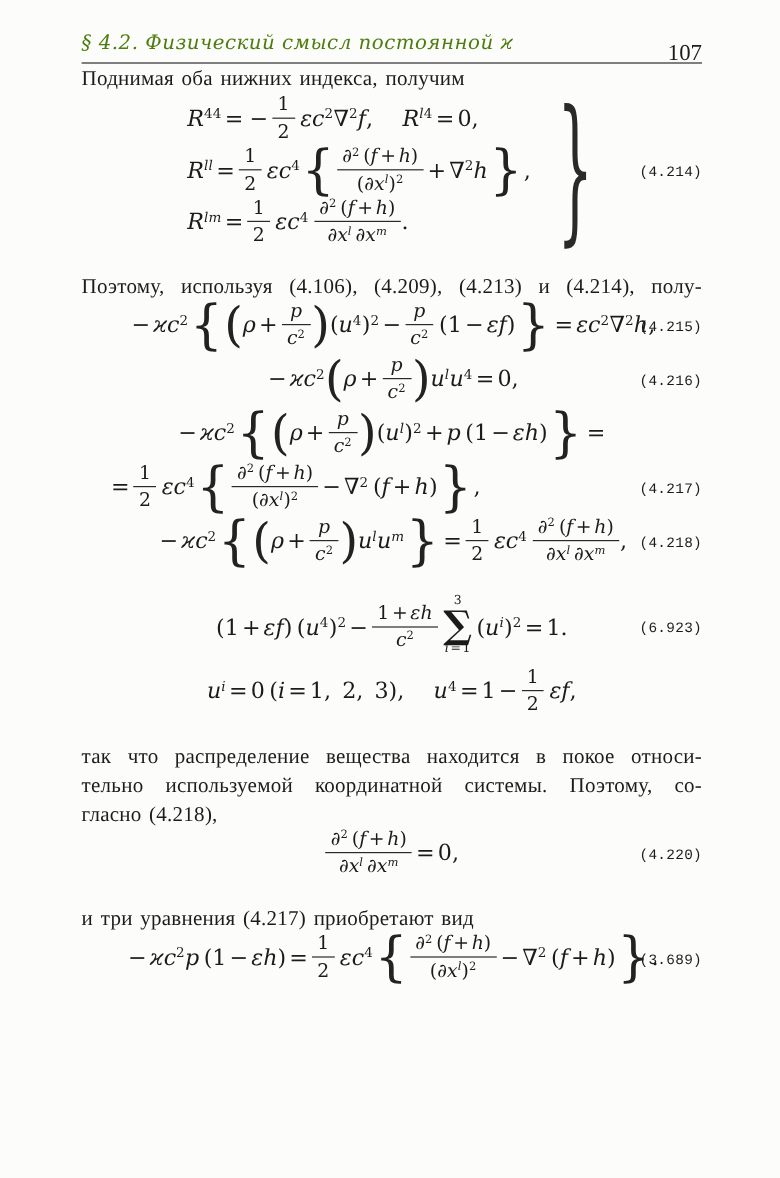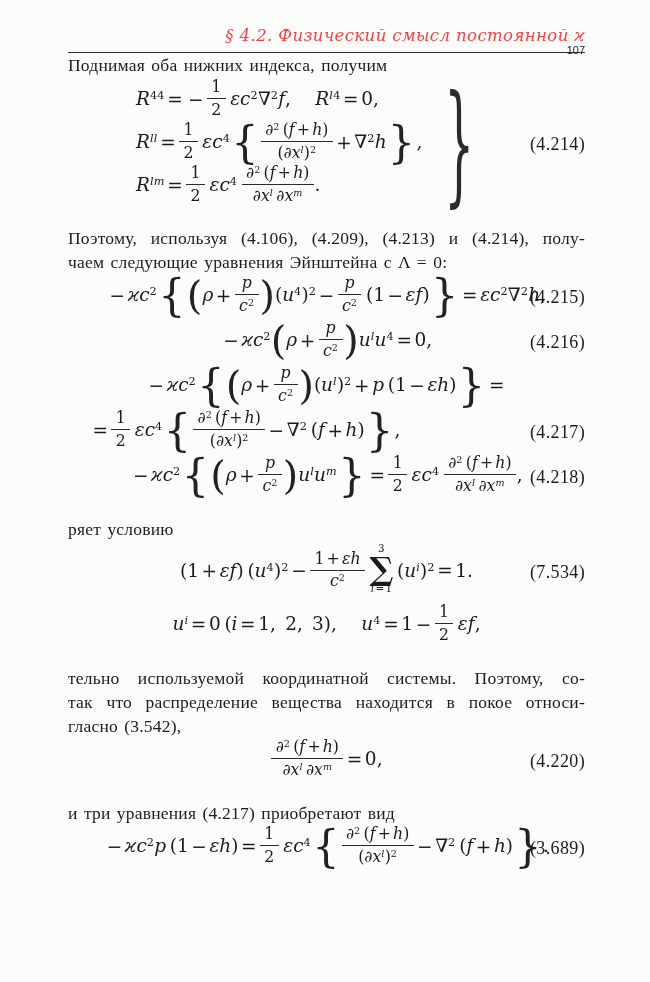--- a/index.html
+++ b/index.html
@@ -5,24 +5,24 @@
   * { margin:0; padding:0; box-sizing:border-box; }
   html,body { width:650px; height:982px; }
   body { background:#e9e8e4; font-family:"Liberation Serif","DejaVu Serif",serif; }
   .page {
     width:650px; height:982px; background:#fcfcfa; color:#1c1c1c;
     padding:26px 65px 0 68px; overflow:hidden;
   }
   
   .runhead { position:relative; height:24px; }
   .runtitle {
-    text-align:right; font-style:italic; font-size:16.5px;
-    font-family:"DejaVu Serif",serif; letter-spacing:.4px; color:#ef4444;
+    text-align:left; font-style:italic; font-size:16.5px;
+    font-family:"DejaVu Serif",serif; letter-spacing:.4px; color:#4d7c0f;
   }
-  .pagenum { position:absolute; right:0; top:18px; font-style:normal; font-size:11px; font-family:Liberation Sans, sans-serif; }
+  .pagenum { position:absolute; right:0; top:8px; font-style:normal; font-size:19px; font-family:Liberation Serif, serif; }
   .rule { border-bottom:1.7px solid #2e2d2b; margin-top:2px; }
   
   .para { font-size:17.5px; line-height:24px; word-spacing:.10em; letter-spacing:.012em; }
   .pl { text-align:justify; text-align-last:justify; }
   .pl.last { text-align-last:left; }
   .mt { }
   .mt2 { margin-top:18px; }
   
   .math { font-size:18.5px; font-family:"DejaVu Serif",serif; white-space:nowrap; color:#1b1b1b; }
   .vit { font-style:italic; }
@@ -33,24 +33,24 @@
   .frac .den { display:block; padding:.1em .28em 0; }
   .bigb { font-size:232%; line-height:0; vertical-align:middle; display:inline-block; transform:translateY(-2px) scaleY(1.04); padding:0 .03em; color:#222; }
   .bigp { font-size:215%; line-height:0; vertical-align:middle; display:inline-block; transform:translateY(-2px); color:#222; }
   .sum { display:inline-flex; flex-direction:column; align-items:center; vertical-align:middle; line-height:1; margin:0 .2em; transform:translateY(-3px); }
   .sum .slim { font-size:56%; line-height:1.15; }
   .sum .sig { font-size:172%; line-height:.9; font-weight:bold; }
   
   .eqline { position:relative; display:flex; justify-content:center; align-items:center; min-height:45px; }
   .eqline.flush { justify-content:flex-start; padding-left:22px; }
   .eqline.tall { min-height:62px; }
-  .eqnum { position:absolute; right:0; top:50%; transform:translateY(-50%); font-size:18px; font-family:Liberation Serif, serif; letter-spacing:.02em; }
+  .eqnum { position:absolute; right:0; top:50%; transform:translateY(-50%); font-size:12px; font-family:Liberation Mono, monospace; letter-spacing:.02em; }
   
   .eqsys { position:relative; display:flex; align-items:center; margin:2px 0 4px; }
-  .eqsys .rows { margin-left:68px; display:flex; flex-direction:column; align-items:flex-start; }
+  .eqsys .rows { margin-left:88px; display:flex; flex-direction:column; align-items:flex-start; }
   .eqsys .row { min-height:43px; display:flex; align-items:center; }
   .sysbrace {
     font-family:"DejaVu Serif",serif; font-size:47px; line-height:0;
     transform:scaleY(2.8); transform-origin:center; margin-left:22px; color:#2a2a2a;
   }
 </style>
 </head>
 <body>
 
 <div class="page">
@@ -76,21 +76,20 @@
       <div class="row">
           <span class="math"><span class="vit">R</span><span class="msup"><span class="grp"><span class="vit">l</span><span class="vit">m</span></span></span><span class="op">=</span><span class="frac"><span class="num"><span class="grp"><span>1</span></span></span><span class="den"><span class="grp"><span>2</span></span></span></span><span> </span><span class="vit">ε</span><span class="vit">c</span><span class="msup"><span>4</span></span><span> </span><span class="frac"><span class="num"><span class="grp"><span class="vit">∂</span><span class="msup"><span>2</span></span><span> </span><span>(</span><span class="vit">f</span><span class="op">+</span><span class="vit">h</span><span>)</span></span></span><span class="den"><span class="grp"><span class="vit">∂</span><span class="vit">x</span><span class="msup"><span class="vit">l</span></span><span> </span><span class="vit">∂</span><span class="vit">x</span><span class="msup"><span class="vit">m</span></span></span></span></span><span>.</span></span>
         </div>
     </div>
     <div class="sysbrace">}</div>
     <div class="eqnum">(4.214)</div>
   </div>
 
   <div class="para mt2">
     <div class="pl">Поэтому, используя (4.106), (4.209), (4.213) и (4.214), полу-</div>
-    <div class="pl last">чаем следующие уравнения Эйнштейна с Λ = 0:</div>
   </div>
 
   <div class="eqline">
     <span class="math"><span class="op">−</span><span class="vit">ϰ</span><span class="vit">c</span><span class="msup"><span>2</span></span><span class="bigb">{</span><span class="bigp">(</span><span class="vit">ρ</span><span class="op">+</span><span class="frac"><span class="num"><span class="grp"><span class="vit">p</span></span></span><span class="den"><span class="grp"><span class="vit">c</span><span class="msup"><span>2</span></span></span></span></span><span class="bigp">)</span><span>(</span><span class="vit">u</span><span class="msup"><span>4</span></span><span>)</span><span class="msup"><span>2</span></span><span class="op">−</span><span class="frac"><span class="num"><span class="grp"><span class="vit">p</span></span></span><span class="den"><span class="grp"><span class="vit">c</span><span class="msup"><span>2</span></span></span></span></span><span> </span><span>(</span><span>1</span><span class="op">−</span><span class="vit">ε</span><span class="vit">f</span><span>)</span><span class="bigb">}</span><span class="op">=</span><span class="vit">ε</span><span class="vit">c</span><span class="msup"><span>2</span></span><span>∇</span><span class="msup"><span>2</span></span><span class="vit">h</span><span>,</span></span>
     <span class="eqnum">(4.215)</span>
   </div>
 
   <div class="eqline">
     <span class="math"><span class="op">−</span><span class="vit">ϰ</span><span class="vit">c</span><span class="msup"><span>2</span></span><span class="bigp">(</span><span class="vit">ρ</span><span class="op">+</span><span class="frac"><span class="num"><span class="grp"><span class="vit">p</span></span></span><span class="den"><span class="grp"><span class="vit">c</span><span class="msup"><span>2</span></span></span></span></span><span class="bigp">)</span><span class="vit">u</span><span class="msup"><span class="vit">l</span></span><span class="vit">u</span><span class="msup"><span>4</span></span><span class="op">=</span><span>0</span><span>,</span></span>
     <span class="eqnum">(4.216)</span>
@@ -104,41 +103,40 @@
     <span class="math"><span class="op">=</span><span class="frac"><span class="num"><span class="grp"><span>1</span></span></span><span class="den"><span class="grp"><span>2</span></span></span></span><span> </span><span class="vit">ε</span><span class="vit">c</span><span class="msup"><span>4</span></span><span class="bigb">{</span><span class="frac"><span class="num"><span class="grp"><span class="vit">∂</span><span class="msup"><span>2</span></span><span> </span><span>(</span><span class="vit">f</span><span class="op">+</span><span class="vit">h</span><span>)</span></span></span><span class="den"><span class="grp"><span>(</span><span class="vit">∂</span><span class="vit">x</span><span class="msup"><span class="vit">l</span></span><span>)</span><span class="msup"><span>2</span></span></span></span></span><span class="op">−</span><span>∇</span><span class="msup"><span>2</span></span><span> </span><span>(</span><span class="vit">f</span><span class="op">+</span><span class="vit">h</span><span>)</span><span class="bigb">}</span><span>,</span></span>
     <span class="eqnum">(4.217)</span>
   </div>
 
   <div class="eqline">
     <span class="math"><span class="op">−</span><span class="vit">ϰ</span><span class="vit">c</span><span class="msup"><span>2</span></span><span class="bigb">{</span><span class="bigp">(</span><span class="vit">ρ</span><span class="op">+</span><span class="frac"><span class="num"><span class="grp"><span class="vit">p</span></span></span><span class="den"><span class="grp"><span class="vit">c</span><span class="msup"><span>2</span></span></span></span></span><span class="bigp">)</span><span class="vit">u</span><span class="msup"><span class="vit">l</span></span><span class="vit">u</span><span class="msup"><span class="vit">m</span></span><span class="bigb">}</span><span class="op">=</span><span class="frac"><span class="num"><span class="grp"><span>1</span></span></span><span class="den"><span class="grp"><span>2</span></span></span></span><span> </span><span class="vit">ε</span><span class="vit">c</span><span class="msup"><span>4</span></span><span> </span><span class="frac"><span class="num"><span class="grp"><span class="vit">∂</span><span class="msup"><span>2</span></span><span> </span><span>(</span><span class="vit">f</span><span class="op">+</span><span class="vit">h</span><span>)</span></span></span><span class="den"><span class="grp"><span class="vit">∂</span><span class="vit">x</span><span class="msup"><span class="vit">l</span></span><span> </span><span class="vit">∂</span><span class="vit">x</span><span class="msup"><span class="vit">m</span></span></span></span></span><span>,</span></span>
     <span class="eqnum">(4.218)</span>
   </div>
 
   <div class="para mt2">
-    <div class="pl last">ряет условию</div>
   </div>
 
   <div class="eqline tall">
     <span class="math"><span>(</span><span>1</span><span class="op">+</span><span class="vit">ε</span><span class="vit">f</span><span>)</span><span> </span><span>(</span><span class="vit">u</span><span class="msup"><span>4</span></span><span>)</span><span class="msup"><span>2</span></span><span class="op">−</span><span class="frac"><span class="num"><span class="grp"><span>1</span><span class="op">+</span><span class="vit">ε</span><span class="vit">h</span></span></span><span class="den"><span class="grp"><span class="vit">c</span><span class="msup"><span>2</span></span></span></span></span><span class="sum">
           <span class="slim"><span class="grp"><span>3</span></span></span>
           <span class="sig">∑</span>
           <span class="slim"><span class="grp"><span class="vit">i</span><span class="op">=</span><span>1</span></span></span>
         </span><span>(</span><span class="vit">u</span><span class="msup"><span class="vit">i</span></span><span>)</span><span class="msup"><span>2</span></span><span class="op">=</span><span>1</span><span>.</span></span>
-    <span class="eqnum">(7.534)</span>
+    <span class="eqnum">(6.923)</span>
   </div>
 
 
   <div class="eqline">
     <span class="math"><span class="vit">u</span><span class="msup"><span class="vit">i</span></span><span class="op">=</span><span>0</span><span> </span><span>(</span><span class="vit">i</span><span class="op">=</span><span>1</span><span>,</span><span>  </span><span>2</span><span>,</span><span>  </span><span>3</span><span>)</span><span>,</span><span> </span><span> </span><span class="vit">u</span><span class="msup"><span>4</span></span><span class="op">=</span><span>1</span><span class="op">−</span><span class="frac"><span class="num"><span class="grp"><span>1</span></span></span><span class="den"><span class="grp"><span>2</span></span></span></span><span> </span><span class="vit">ε</span><span class="vit">f</span><span>,</span></span>
   </div>
 
   <div class="para mt2">
+    <div class="pl">так что распределение вещества находится в покое относи-</div>
     <div class="pl">тельно используемой координатной системы. Поэтому, со-</div>
-    <div class="pl">так что распределение вещества находится в покое относи-</div>
-    <div class="pl last">гласно (3.542),</div>
+    <div class="pl last">гласно (4.218),</div>
   </div>
 
   <div class="eqline">
     <span class="math"><span class="frac"><span class="num"><span class="grp"><span class="vit">∂</span><span class="msup"><span>2</span></span><span> </span><span>(</span><span class="vit">f</span><span class="op">+</span><span class="vit">h</span><span>)</span></span></span><span class="den"><span class="grp"><span class="vit">∂</span><span class="vit">x</span><span class="msup"><span class="vit">l</span></span><span> </span><span class="vit">∂</span><span class="vit">x</span><span class="msup"><span class="vit">m</span></span></span></span></span><span class="op">=</span><span>0</span><span>,</span></span>
     <span class="eqnum">(4.220)</span>
   </div>
 
   <div class="para mt2">
     <div class="pl last">и три уравнения (4.217) приобретают вид</div>
   </div>

